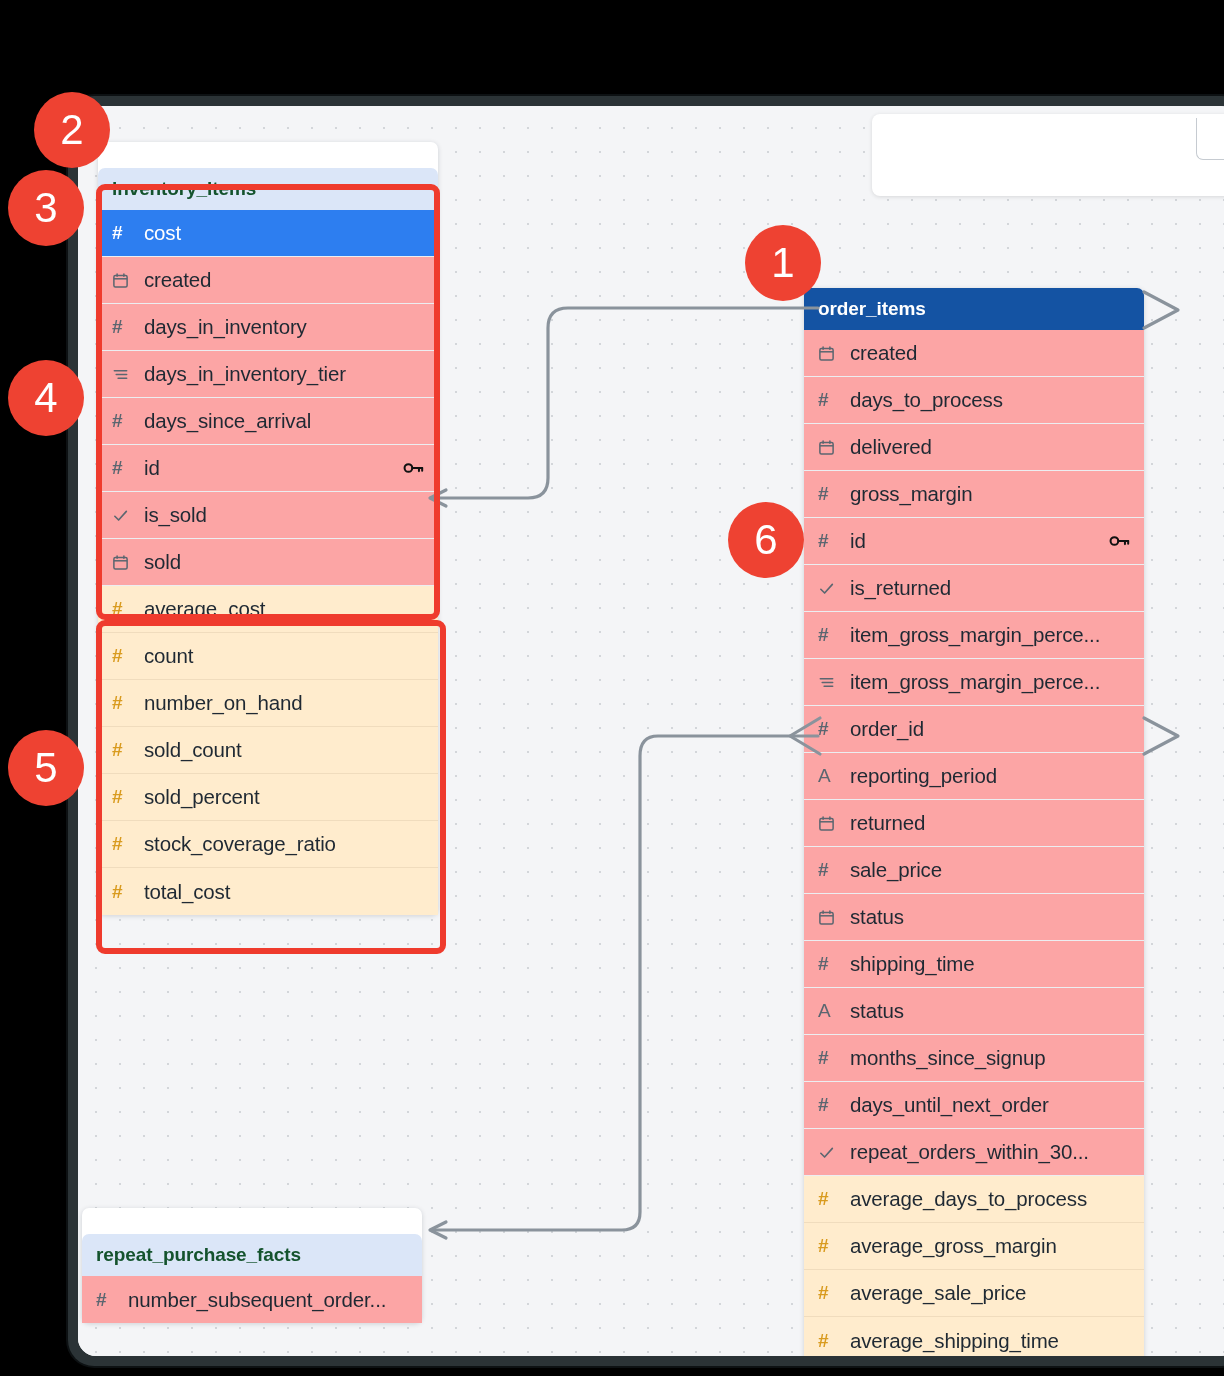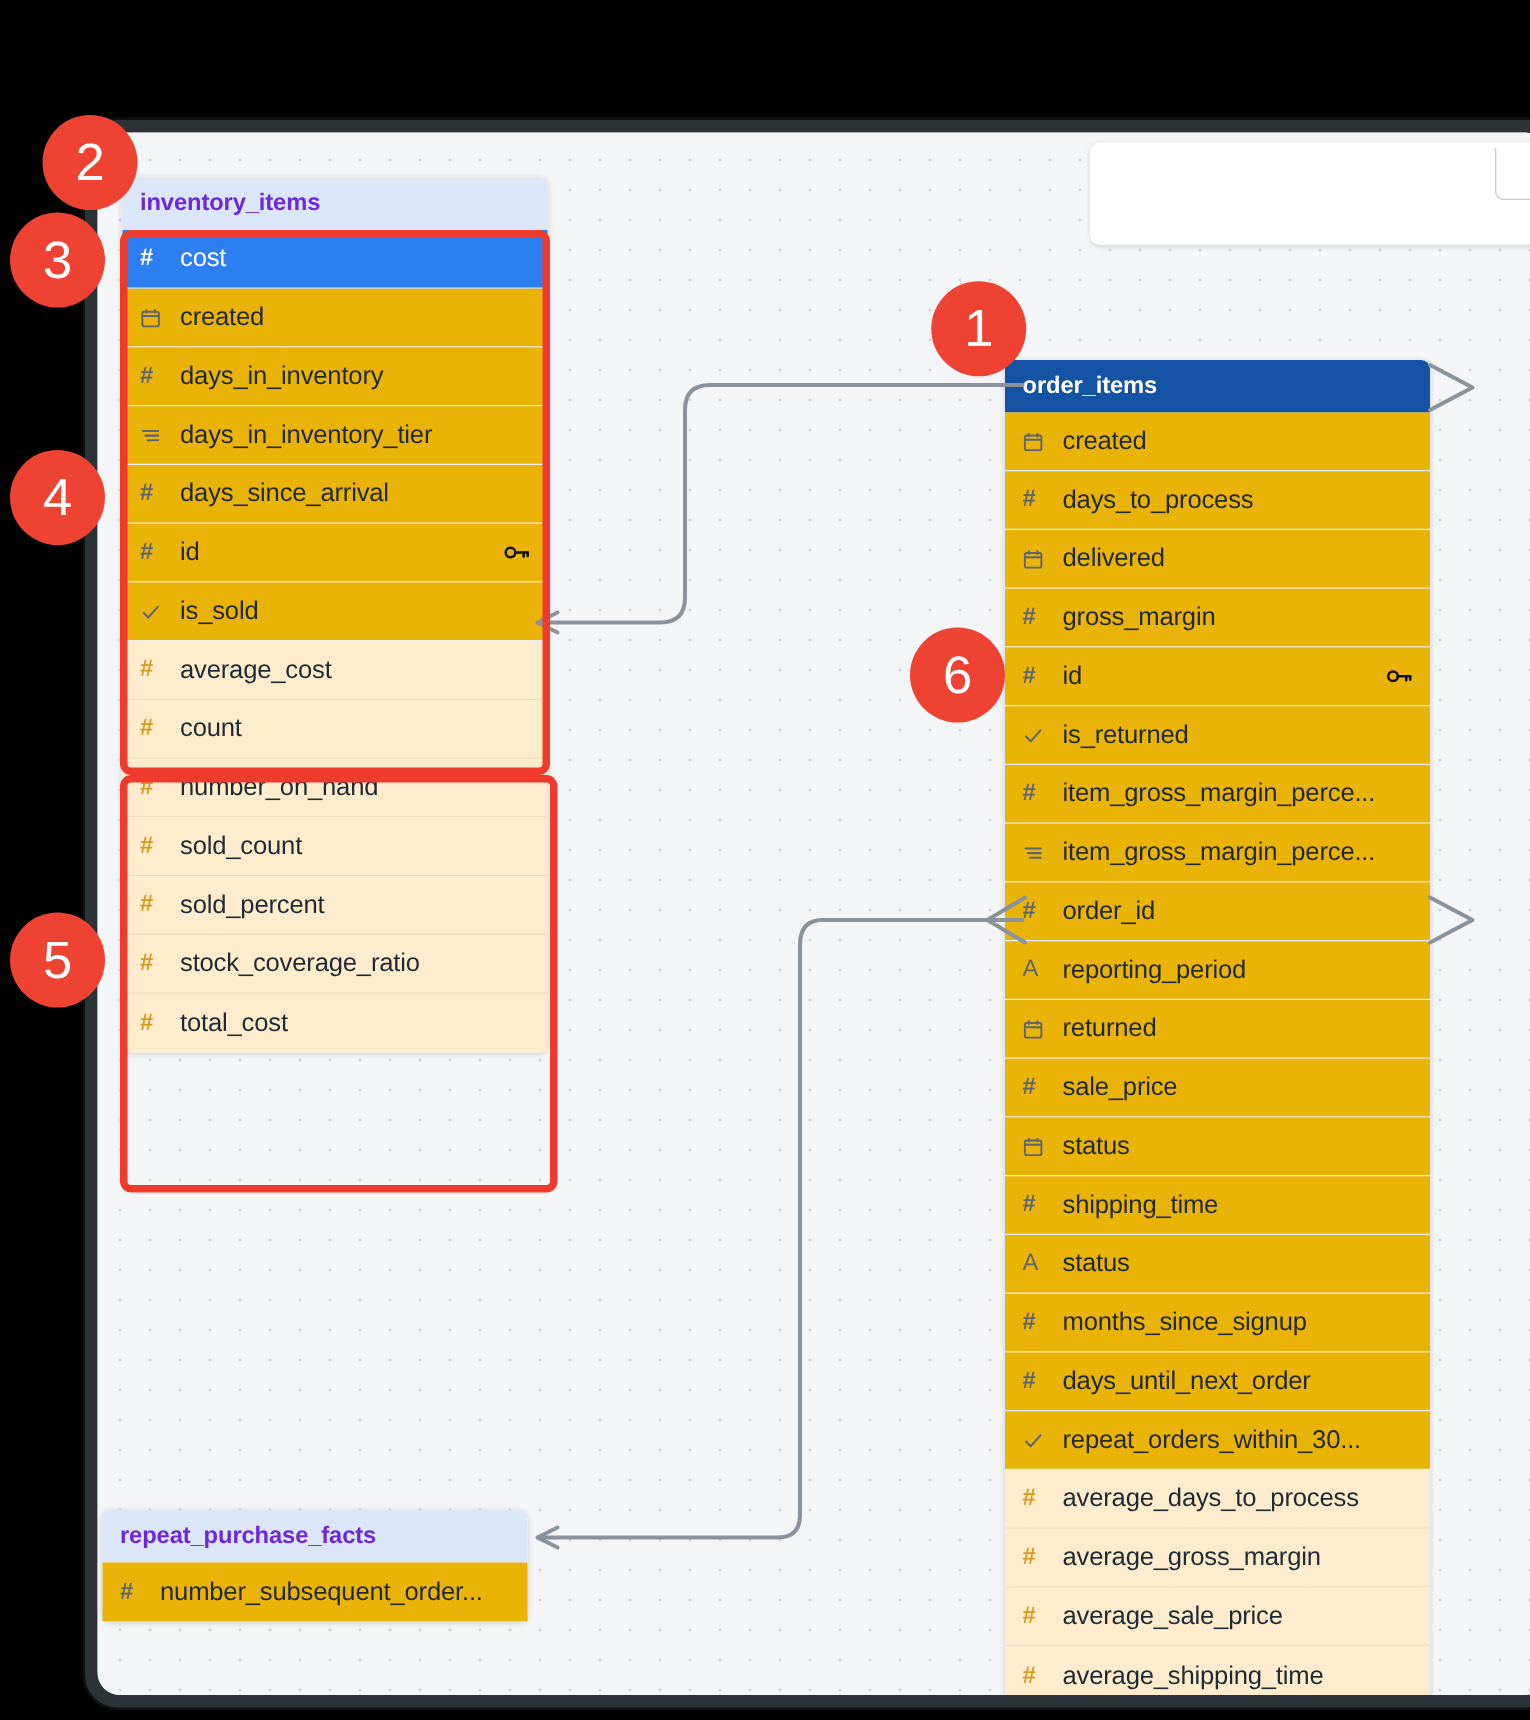--- a/index.html
+++ b/index.html
@@ -69,29 +69,29 @@
   }
   .tbl-header {
     height: 42px;
     display: flex; align-items: center;
     padding: 0 14px;
     font-weight: bold;
     font-size: 19px;
     border-radius: 7px 7px 0 0;
     letter-spacing: -0.1px;
   }
-  .tbl-header.light { background: #dbe6f8; color: #6d28d9; }
+  .tbl-header.light { background: #dbe6f8; color: #14532d; margin-top: 26px; }
   .tbl-header.dark  { background: #1453a3; color: #ffffff; }
 
   .row {
     height: 47px;
     display: flex; align-items: center;
     padding: 0 14px;
     border-bottom: 1px solid #eceef1;
-    background: #eab308;
+    background: #fca5a5;
     color: #1f2933;
     position: relative;
   }
   .row:last-child { border-bottom: none; }
   .row.selected { background: #2d7ef0; color: #fff; }
   .row.amber { background: #ffeccd; border-bottom-color: #f0dcbd; }
 
   .type-icon {
     width: 26px; min-width: 26px;
     display: inline-flex; align-items: center; justify-content: flex-start;
@@ -223,20 +223,30 @@
               </span>
             </div>
             <div class="row">
               <span class="type-icon">
                 <svg width="17" height="17" viewBox="0 0 18 18" fill="none" stroke="currentColor" stroke-width="1.7" stroke-linecap="round" stroke-linejoin="round">
                   <path d="M3 9.8l4 4L15.2 4.6"></path>
                 </svg>
               </span>
               <span class="field-name">is_sold</span>
             </div>
+            <div class="row">
+              <span class="type-icon">
+                <svg width="17" height="17" viewBox="0 0 18 18" fill="none" stroke="currentColor" stroke-width="1.6">
+                  <rect x="2" y="3.6" width="14" height="12.4" rx="1.6"></rect>
+                  <path d="M2 7.2h14"></path>
+                  <path d="M5.4 2v2.4M12.6 2v2.4" stroke-linecap="round"></path>
+                </svg>
+              </span>
+              <span class="field-name">sold</span>
+            </div>
             <div class="row amber">
               <span class="type-icon">
                 <span style="font-weight:600">#</span>
               </span>
               <span class="field-name">average_cost</span>
             </div>
             <div class="row amber">
               <span class="type-icon">
                 <span style="font-weight:600">#</span>
               </span>

